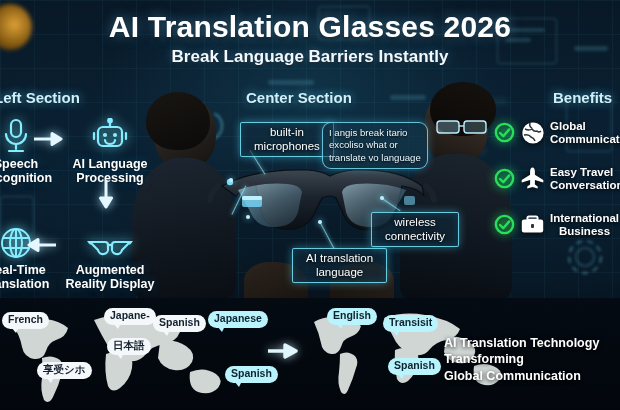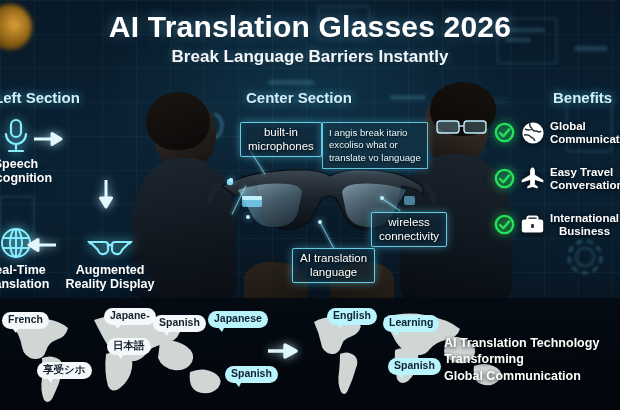--- a/index.html
+++ b/index.html
@@ -79,35 +79,35 @@
   .arrow{ position:absolute; }
   .arrow svg{ filter:drop-shadow(0 0 5px rgba(180,235,255,.8)); }
   .ar-1{ left:34px; top:132px; }
   .ar-2{ left:99px; top:180px; }
   .ar-3{ left:26px; top:238px; }
   .callout{
     position:absolute;
     background:rgba(16,42,60,.62);
     border:1.4px solid rgba(120,235,255,.85);
     border-radius:2px;
-    padding:3px 7px;
+    padding:3px 13px;
     font-size:11.5px; font-weight:normal; color:#ffffff; line-height:1.18;
     text-align:center; white-space:pre-line;
     box-shadow:0 0 9px rgba(90,220,255,.45), inset 0 0 9px rgba(60,170,215,.2);
     text-shadow:0 1px 3px rgba(0,0,0,.9);
   }
   .co-mic{ left:240px; top:122px; }
   .co-ar{ left:218px; top:242px; }
   .co-proc{ left:292px; top:248px; }
   .co-wifi{ left:371px; top:212px; }
   .speech-bub{
     position:absolute; left:322px; top:122px; width:106px;
     background:rgba(22,58,78,.55);
     border:1.3px solid rgba(120,230,255,.8);
-    border-radius:1px; padding:4px 6px;
+    border-radius:9px; padding:4px 6px;
     font-size:9.6px; color:#eaf9ff; line-height:1.28;
     text-shadow:0 1px 2px rgba(0,0,0,.9);
     box-shadow:0 0 9px rgba(90,220,255,.35);
   }
   .leader{ position:absolute; background:rgba(140,235,255,.75); height:1.3px; transform-origin:left center; box-shadow:0 0 4px rgba(140,235,255,.9); }
   .dot{ position:absolute; width:4px; height:4px; border-radius:50%; background:#bff0ff; box-shadow:0 0 6px #8ae6ff; }
 
   
   .benefit{ position:absolute; display:flex; align-items:center; gap:5px; left:494px; }
   .check{ width:21px; height:21px; flex:0 0 21px; position:relative; }
@@ -222,20 +222,35 @@
       <svg width="30" height="36" viewBox="0 0 30 36" fill="none" stroke="#86ecff" stroke-width="2.2" stroke-linecap="round">
         <rect x="10" y="2" width="10" height="17" rx="5"></rect>
         <path d="M5 16 a10 10 0 0 0 20 0"></path>
         <path d="M15 26 L15 31 M8 33 L22 33"></path>
       </svg>
     </div>
     <div class="flow-label">Speech
 Recognition</div>
   </div>
 
+  <div class="flow-item fl-2">
+    <div class="flow-ico">
+      <svg width="36" height="36" viewBox="0 0 36 36" fill="none" stroke="#86ecff" stroke-width="2.2" stroke-linecap="round">
+        <path d="M18 3 L18 8"></path>
+          <circle cx="18" cy="2.5" r="1.8" fill="#86ecff"></circle>
+        <rect x="6" y="9" width="24" height="19" rx="5"></rect>
+        <circle cx="13" cy="17" r="2.1" fill="#86ecff" stroke="none"></circle>
+        <circle cx="23" cy="17" r="2.1" fill="#86ecff" stroke="none"></circle>
+        <path d="M13 22 a5 4 0 0 0 10 0"></path>
+        <path d="M2 15 L2 21 M34 15 L34 21"></path>
+      </svg>
+    </div>
+    <div class="flow-label">AI Language
+Processing</div>
+  </div>
 
   <div class="flow-item fl-3">
     <div class="flow-ico">
       <svg width="46" height="26" viewBox="0 0 46 26" fill="none" stroke="#86ecff" stroke-width="2.2">
         <path d="M2 8 h16 a3 3 0 0 1 3 3 v3 a5 5 0 0 1 -10 2 l-6 -6 a4 4 0 0 1 -3 -2z"></path>
         <path d="M44 8 h-16 a3 3 0 0 0 -3 3 v3 a5 5 0 0 0 10 2 l6 -6 a4 4 0 0 0 3 -2z"></path>
         <path d="M21 11 h4"></path>
       </svg>
     </div>
     <div class="flow-label">Augmented
@@ -398,21 +413,21 @@
     </div>
 
     <div class="bubble b-white" style="left:2px;top:14px;">French</div>
     <div class="bubble b-white" style="left:104px;top:10px;">Japane-</div>
     <div class="bubble b-white" style="left:153px;top:17px;">Spanish</div>
     <div class="bubble b-white" style="left:107px;top:40px;">日本語</div>
     <div class="bubble b-white" style="left:37px;top:64px;">享受シホ</div>
 
     <div class="bubble b-cyan" style="left:208px;top:13px;">Japanese</div>
     <div class="bubble b-cyan" style="left:327px;top:10px;">English</div>
-    <div class="bubble b-cyan" style="left:383px;top:17px;">Learning</div>
+    <div class="bubble b-cyan" style="left:383px;top:17px;">Transisit</div>
     <div class="bubble b-cyan" style="left:388px;top:60px;">Spanish</div>
     <div class="bubble b-cyan" style="left:225px;top:68px;">Spanish</div>
   </div>
 
   <div class="bottom-cap">AI Translation Technology
 Transforming
 Global Communication</div>
 
 </div>
 

